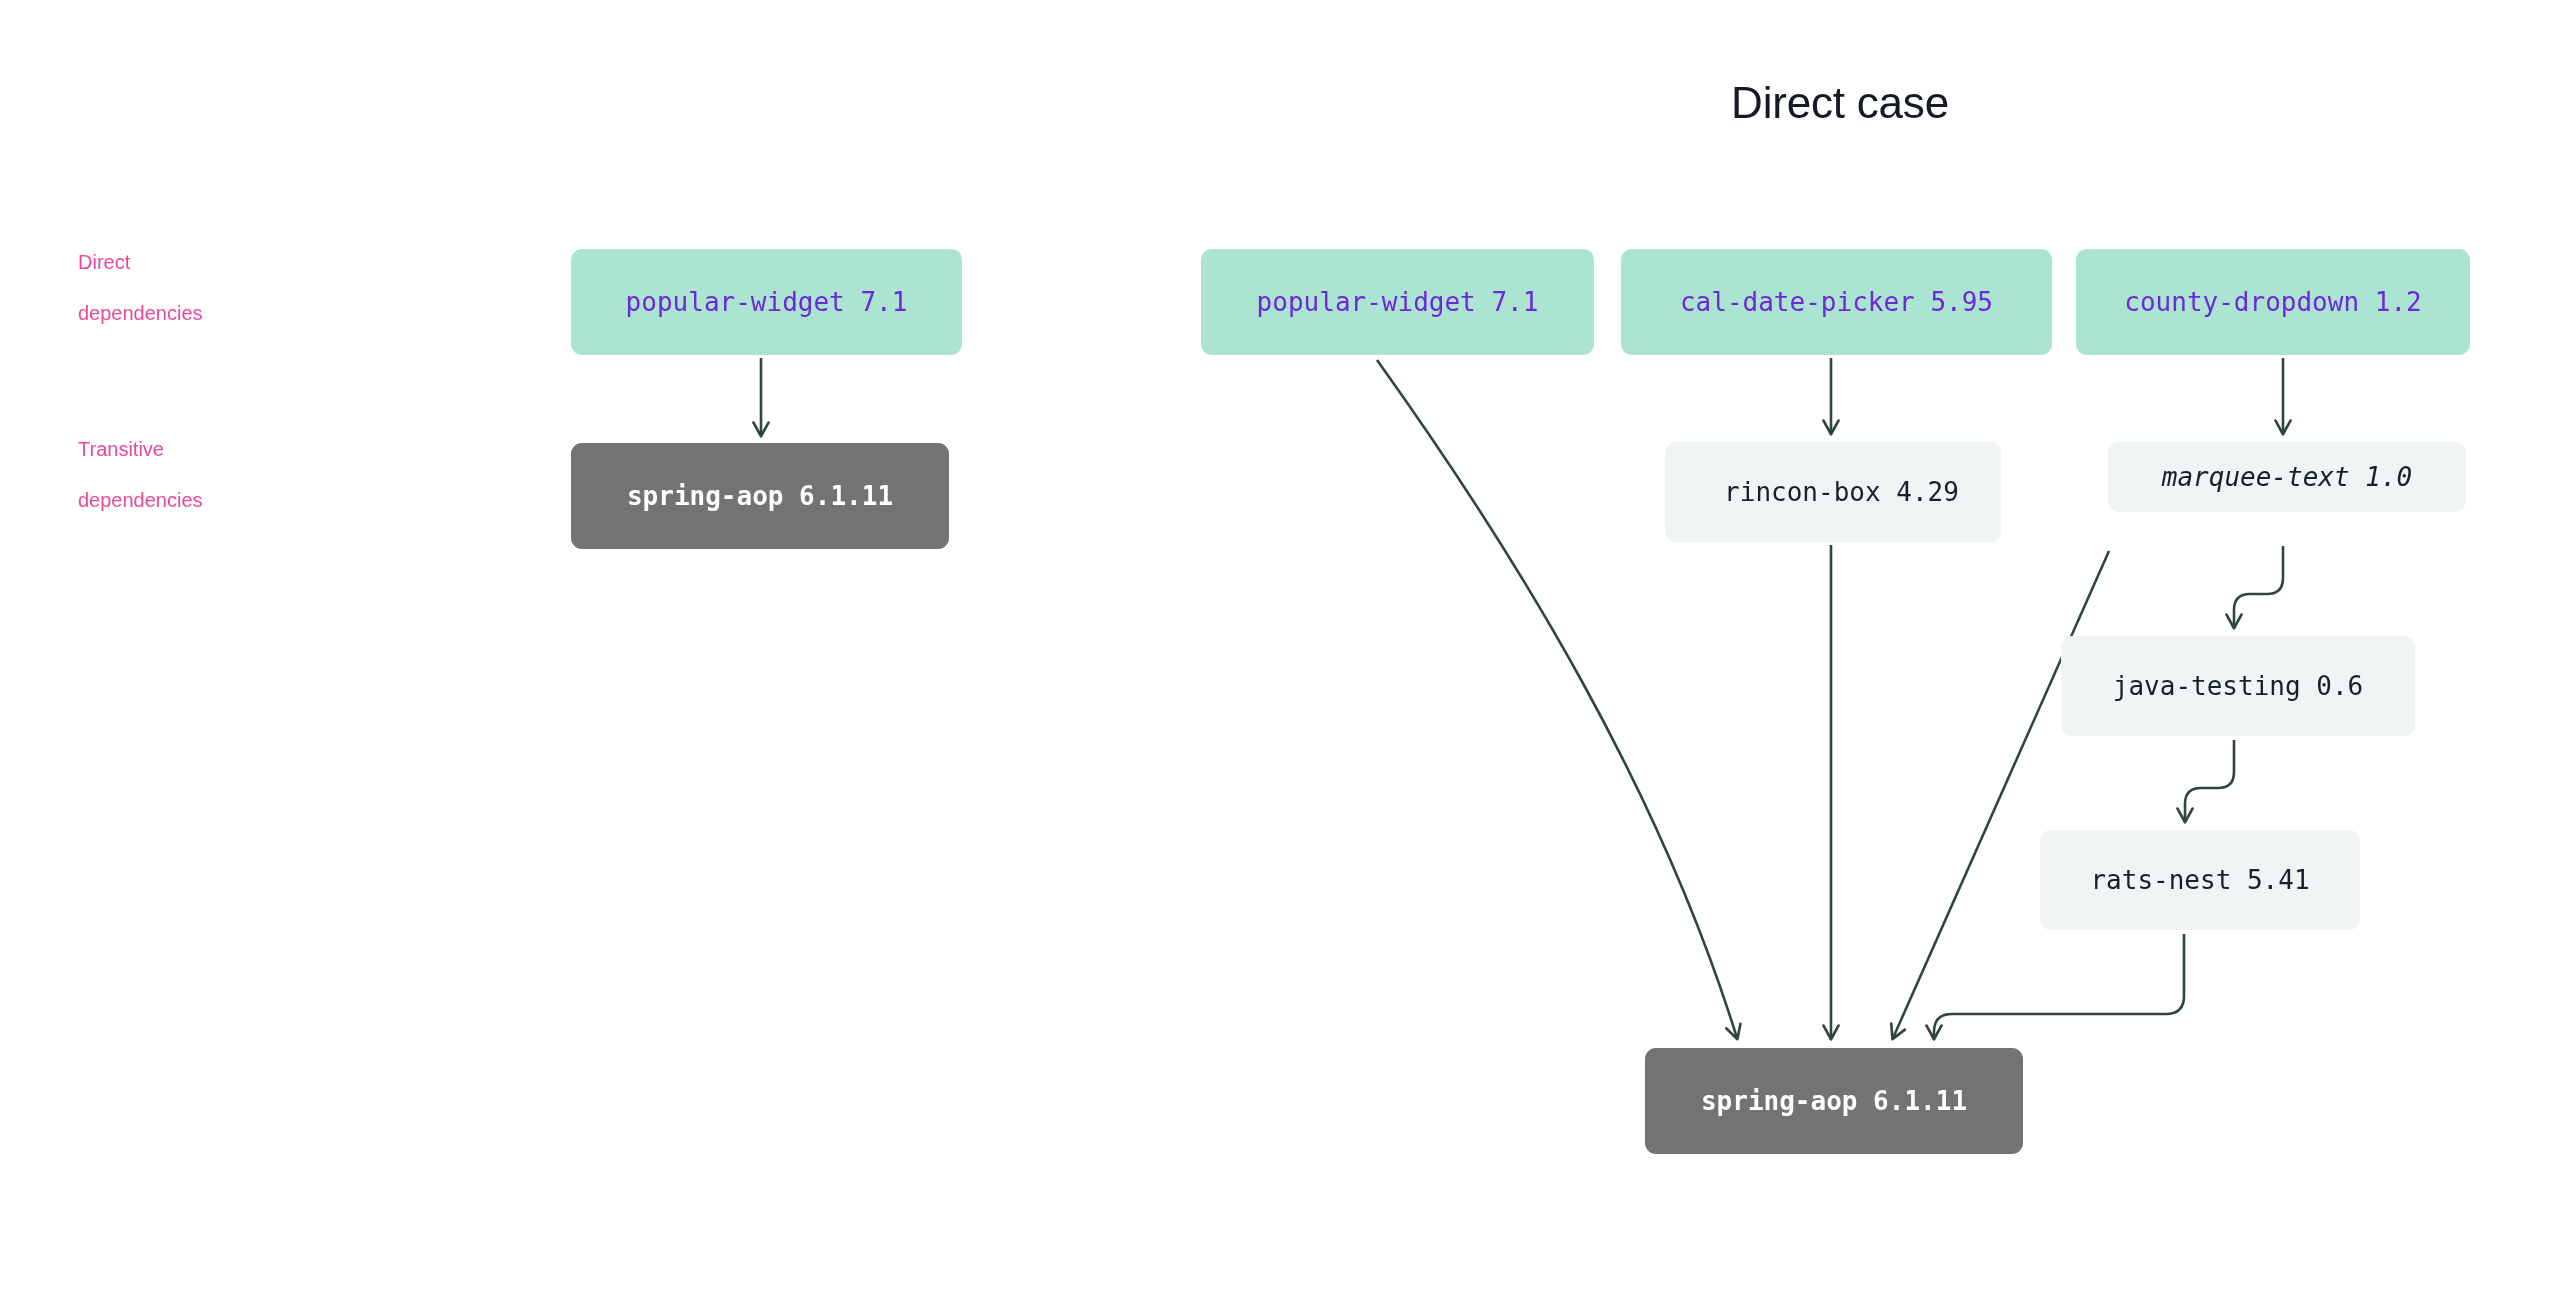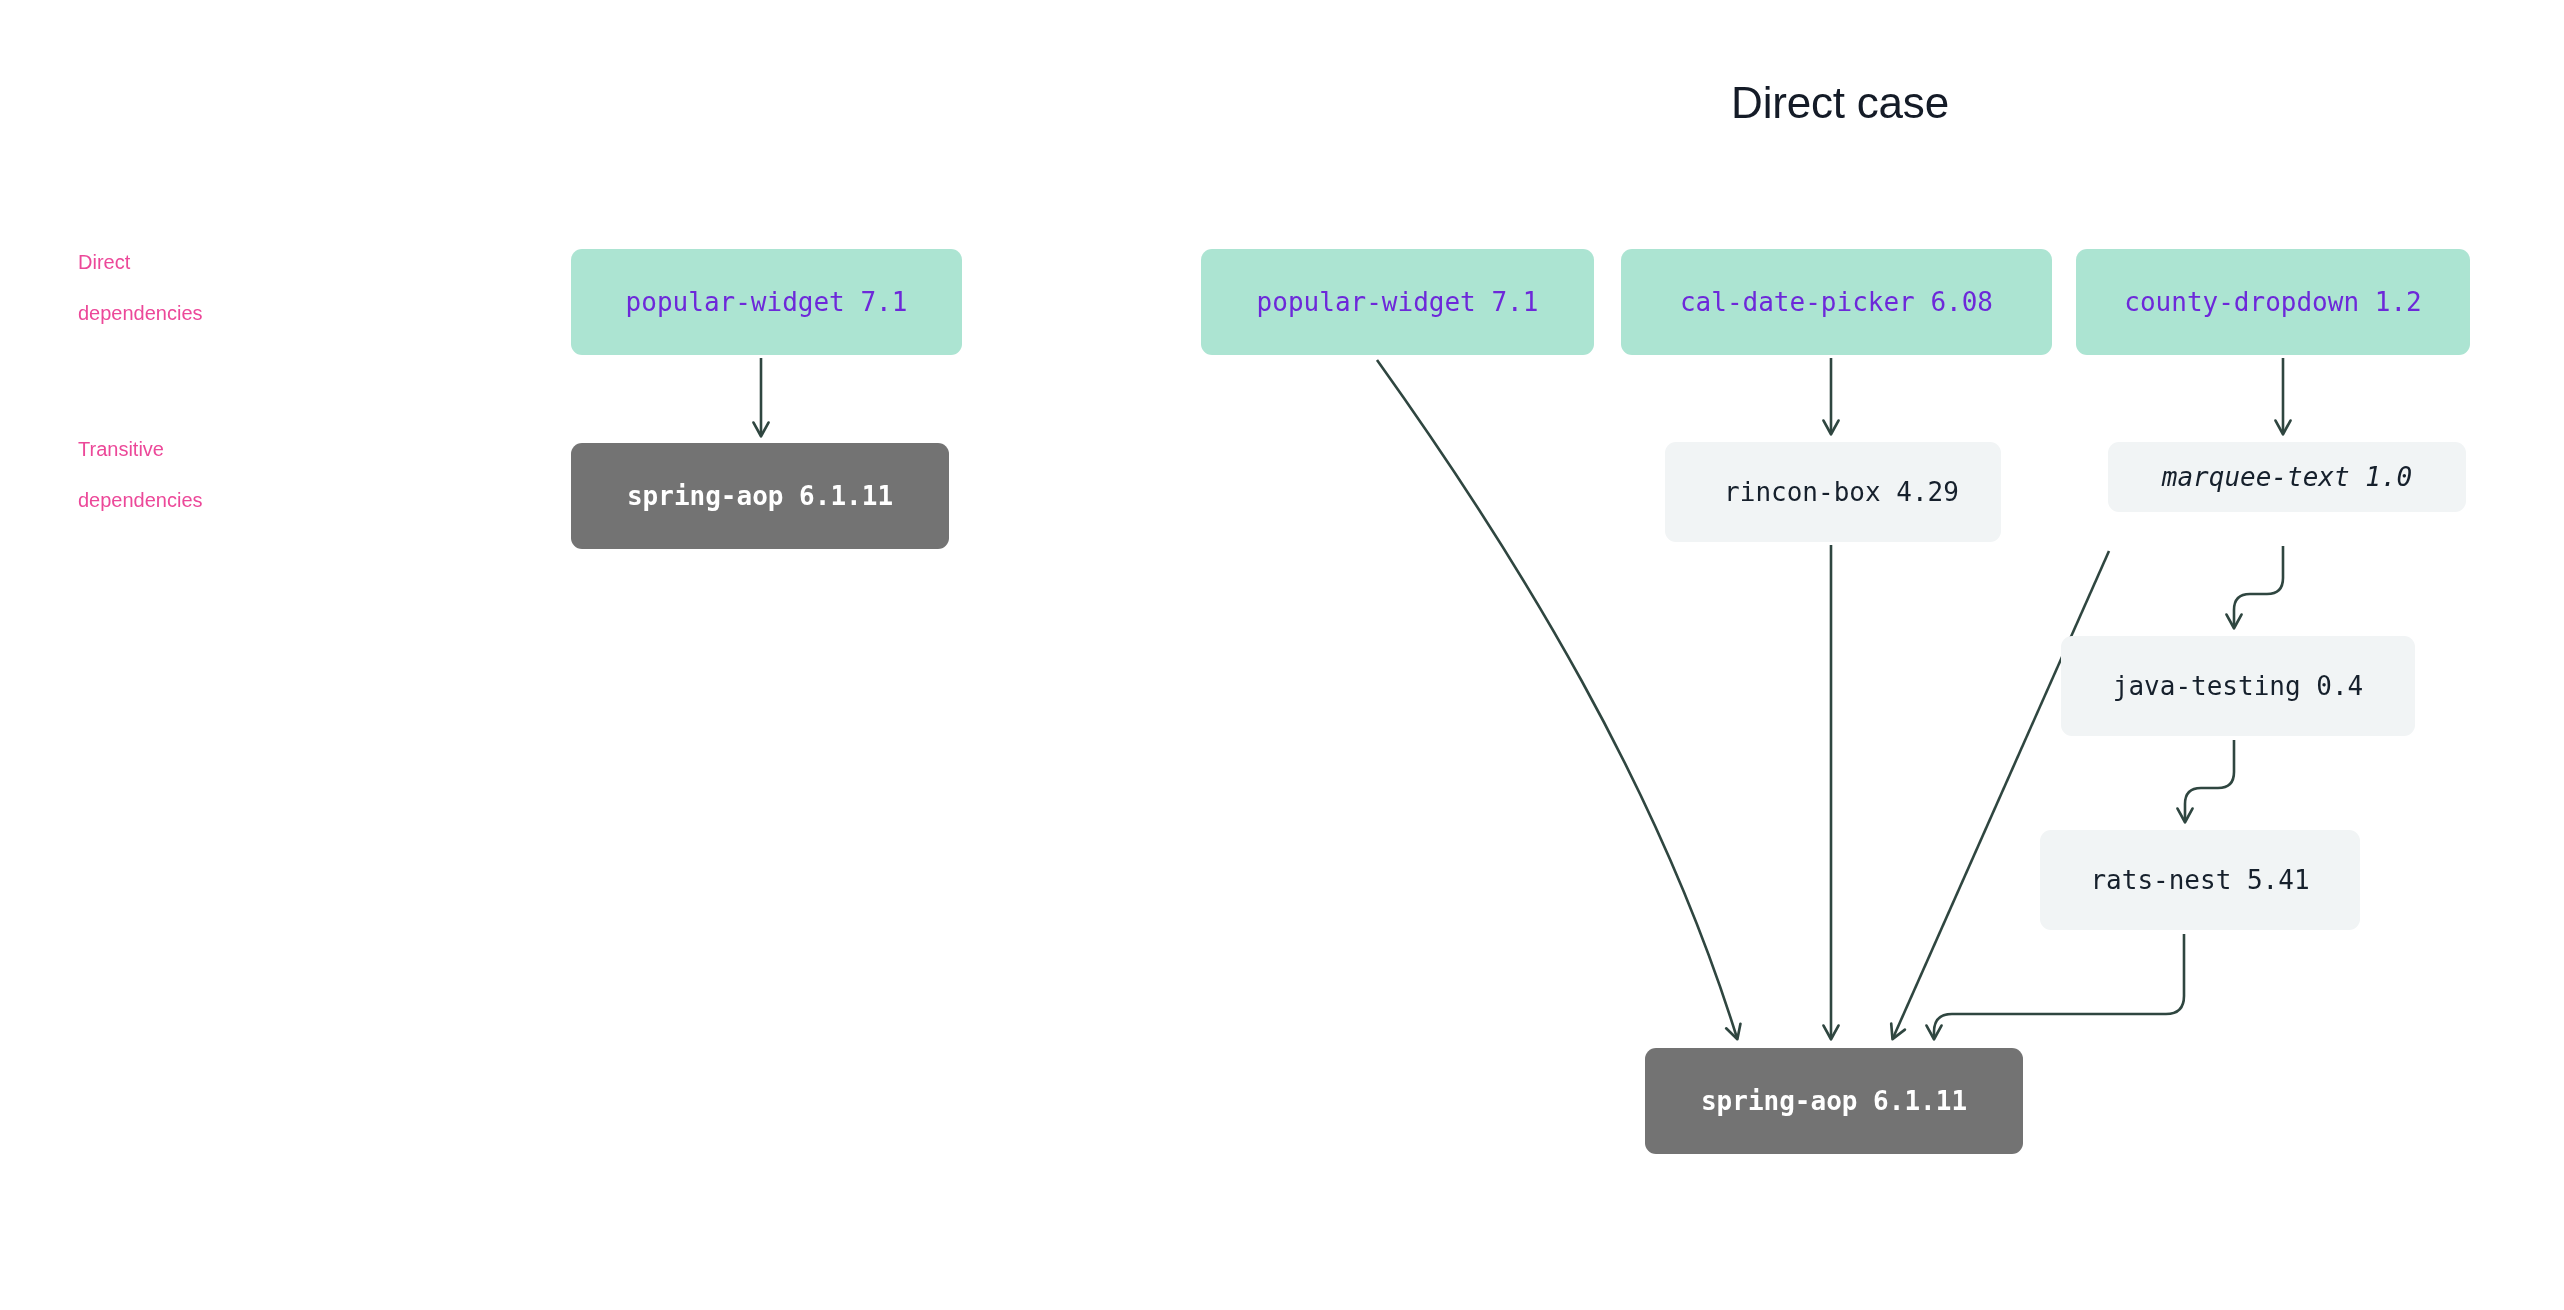--- a/index.html
+++ b/index.html
@@ -147,22 +147,22 @@
   <div class="row-label" id="label-transitive">
     <span class="l1">Transitive</span>
     <span class="l2">dependencies</span>
   </div>
 
   <div class="node green" id="n-best-direct">popular-widget 7.1</div>
 
   <div class="node orange" id="n-best-trans">spring-aop 6.1.11</div>
 
   <div class="node green" id="n-w-popular">popular-widget 7.1</div>
-  <div class="node green" id="n-w-cal">cal-date-picker 6.08</div>
+  <div class="node green" id="n-w-cal">cal-date-picker 5.95</div>
   <div class="node green" id="n-w-county">county-dropdown 1.2</div>
 
   <div class="node gray" id="n-w-rincon">rincon-box 4.29</div>
   <div class="node gray" id="n-w-marquee">marquee-text 1.0</div>
-  <div class="node gray" id="n-w-java">java-testing 0.4</div>
+  <div class="node gray" id="n-w-java">java-testing 0.6</div>
   <div class="node gray" id="n-w-rats">rats-nest 5.41</div>
   <div class="node orange" id="n-w-spring">spring-aop 6.1.11</div>
 
 </div>
 
 </body></html>

